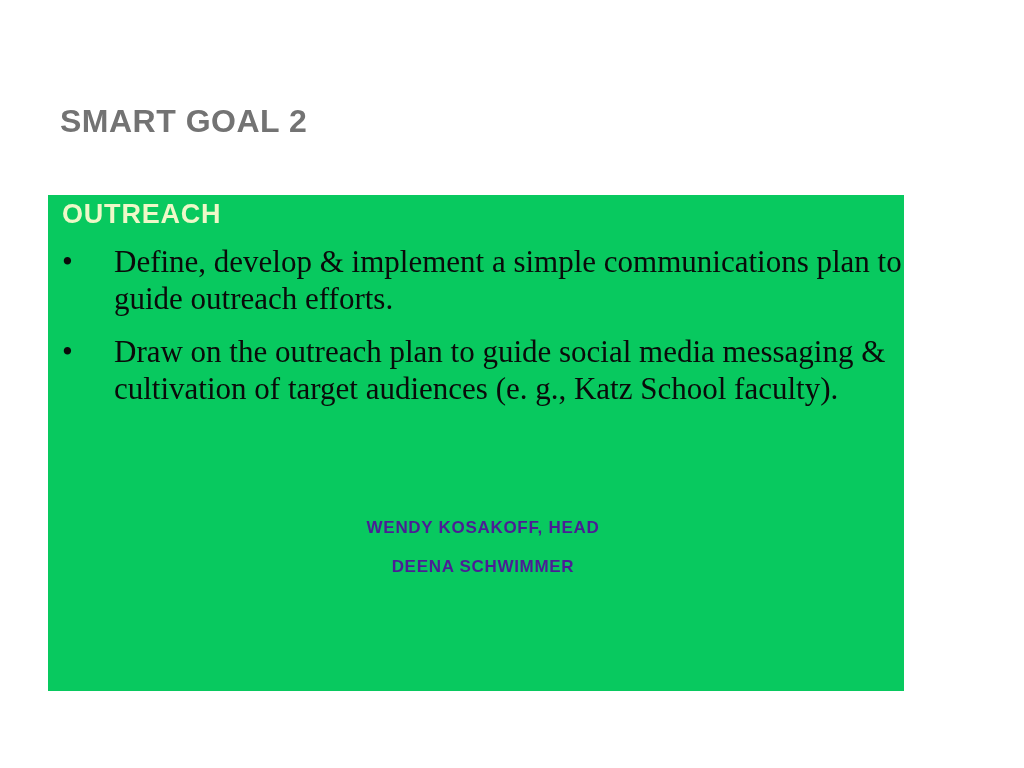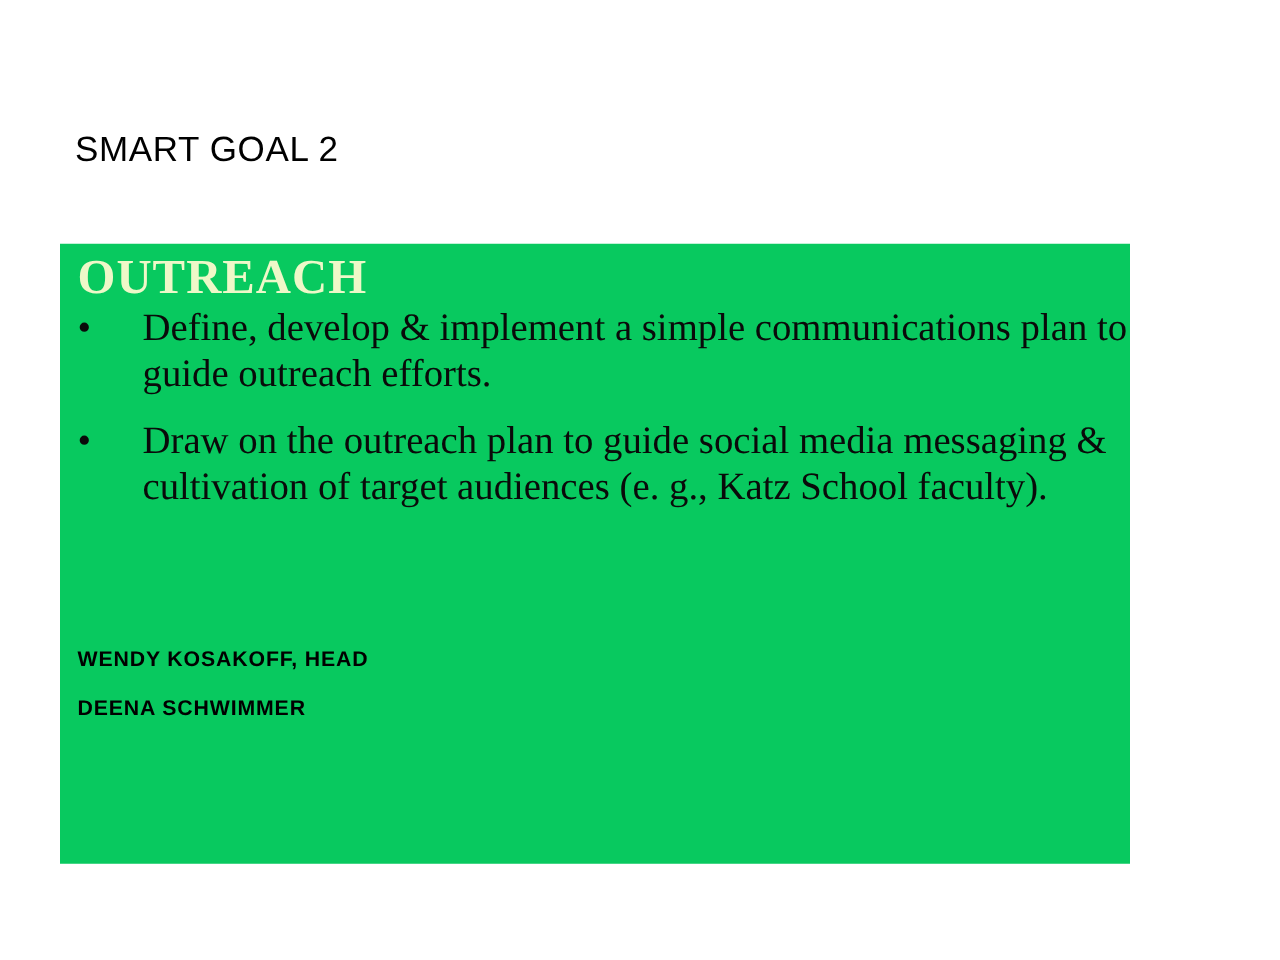--- a/index.html
+++ b/index.html
@@ -20,45 +20,45 @@
     inset: 0;
     background: #ffffff;
   }
 
   
   #slide-title {
     position: absolute;
     left: 60px;
     top: 105px;
     font-family: "Liberation Sans", sans-serif;
-    font-size: 28px;
-    font-weight: normal;
+    font-size: 32px;
+    font-weight: bold;
     letter-spacing: 0.5px;
-    color: #000000;
+    color: #737373;
     line-height: 1.05;
     white-space: nowrap;
   }
 
   
   #content-panel {
     position: absolute;
     left: 48px;
     top: 195px;
     width: 856px;
     height: 496px;
     background: #08C95F;
     box-sizing: border-box;
   }
 
   #panel-heading {
     position: absolute;
     left: 14px;
     top: 3px;
-    font-family: Liberation Serif, serif;
-    font-size: 39px;
+    font-family: Liberation Sans, sans-serif;
+    font-size: 27px;
     font-weight: bold;
     letter-spacing: 0.8px;
     color: #EEF8C8;
     line-height: 1.25;
     white-space: nowrap;
   }
 
   #bullet-list {
     position: absolute;
     left: 0;
@@ -104,24 +104,25 @@
     margin: 0;
     padding: 0;
     list-style: none;
   }
 
   .member-row {
     font-family: "Liberation Sans", sans-serif;
     font-size: 17px;
     font-weight: bold;
     letter-spacing: 0.7px;
-    color: #000000;
+    color: #4c1d95;
     line-height: 39px;
     padding-left: 14px;
     white-space: nowrap;
+    text-align: center;
   }
 </style>
 </head>
 <body>
 
 <div id="slide">
 
   <div id="slide-title">SMART GOAL 2</div>
 
   <div id="content-panel">

